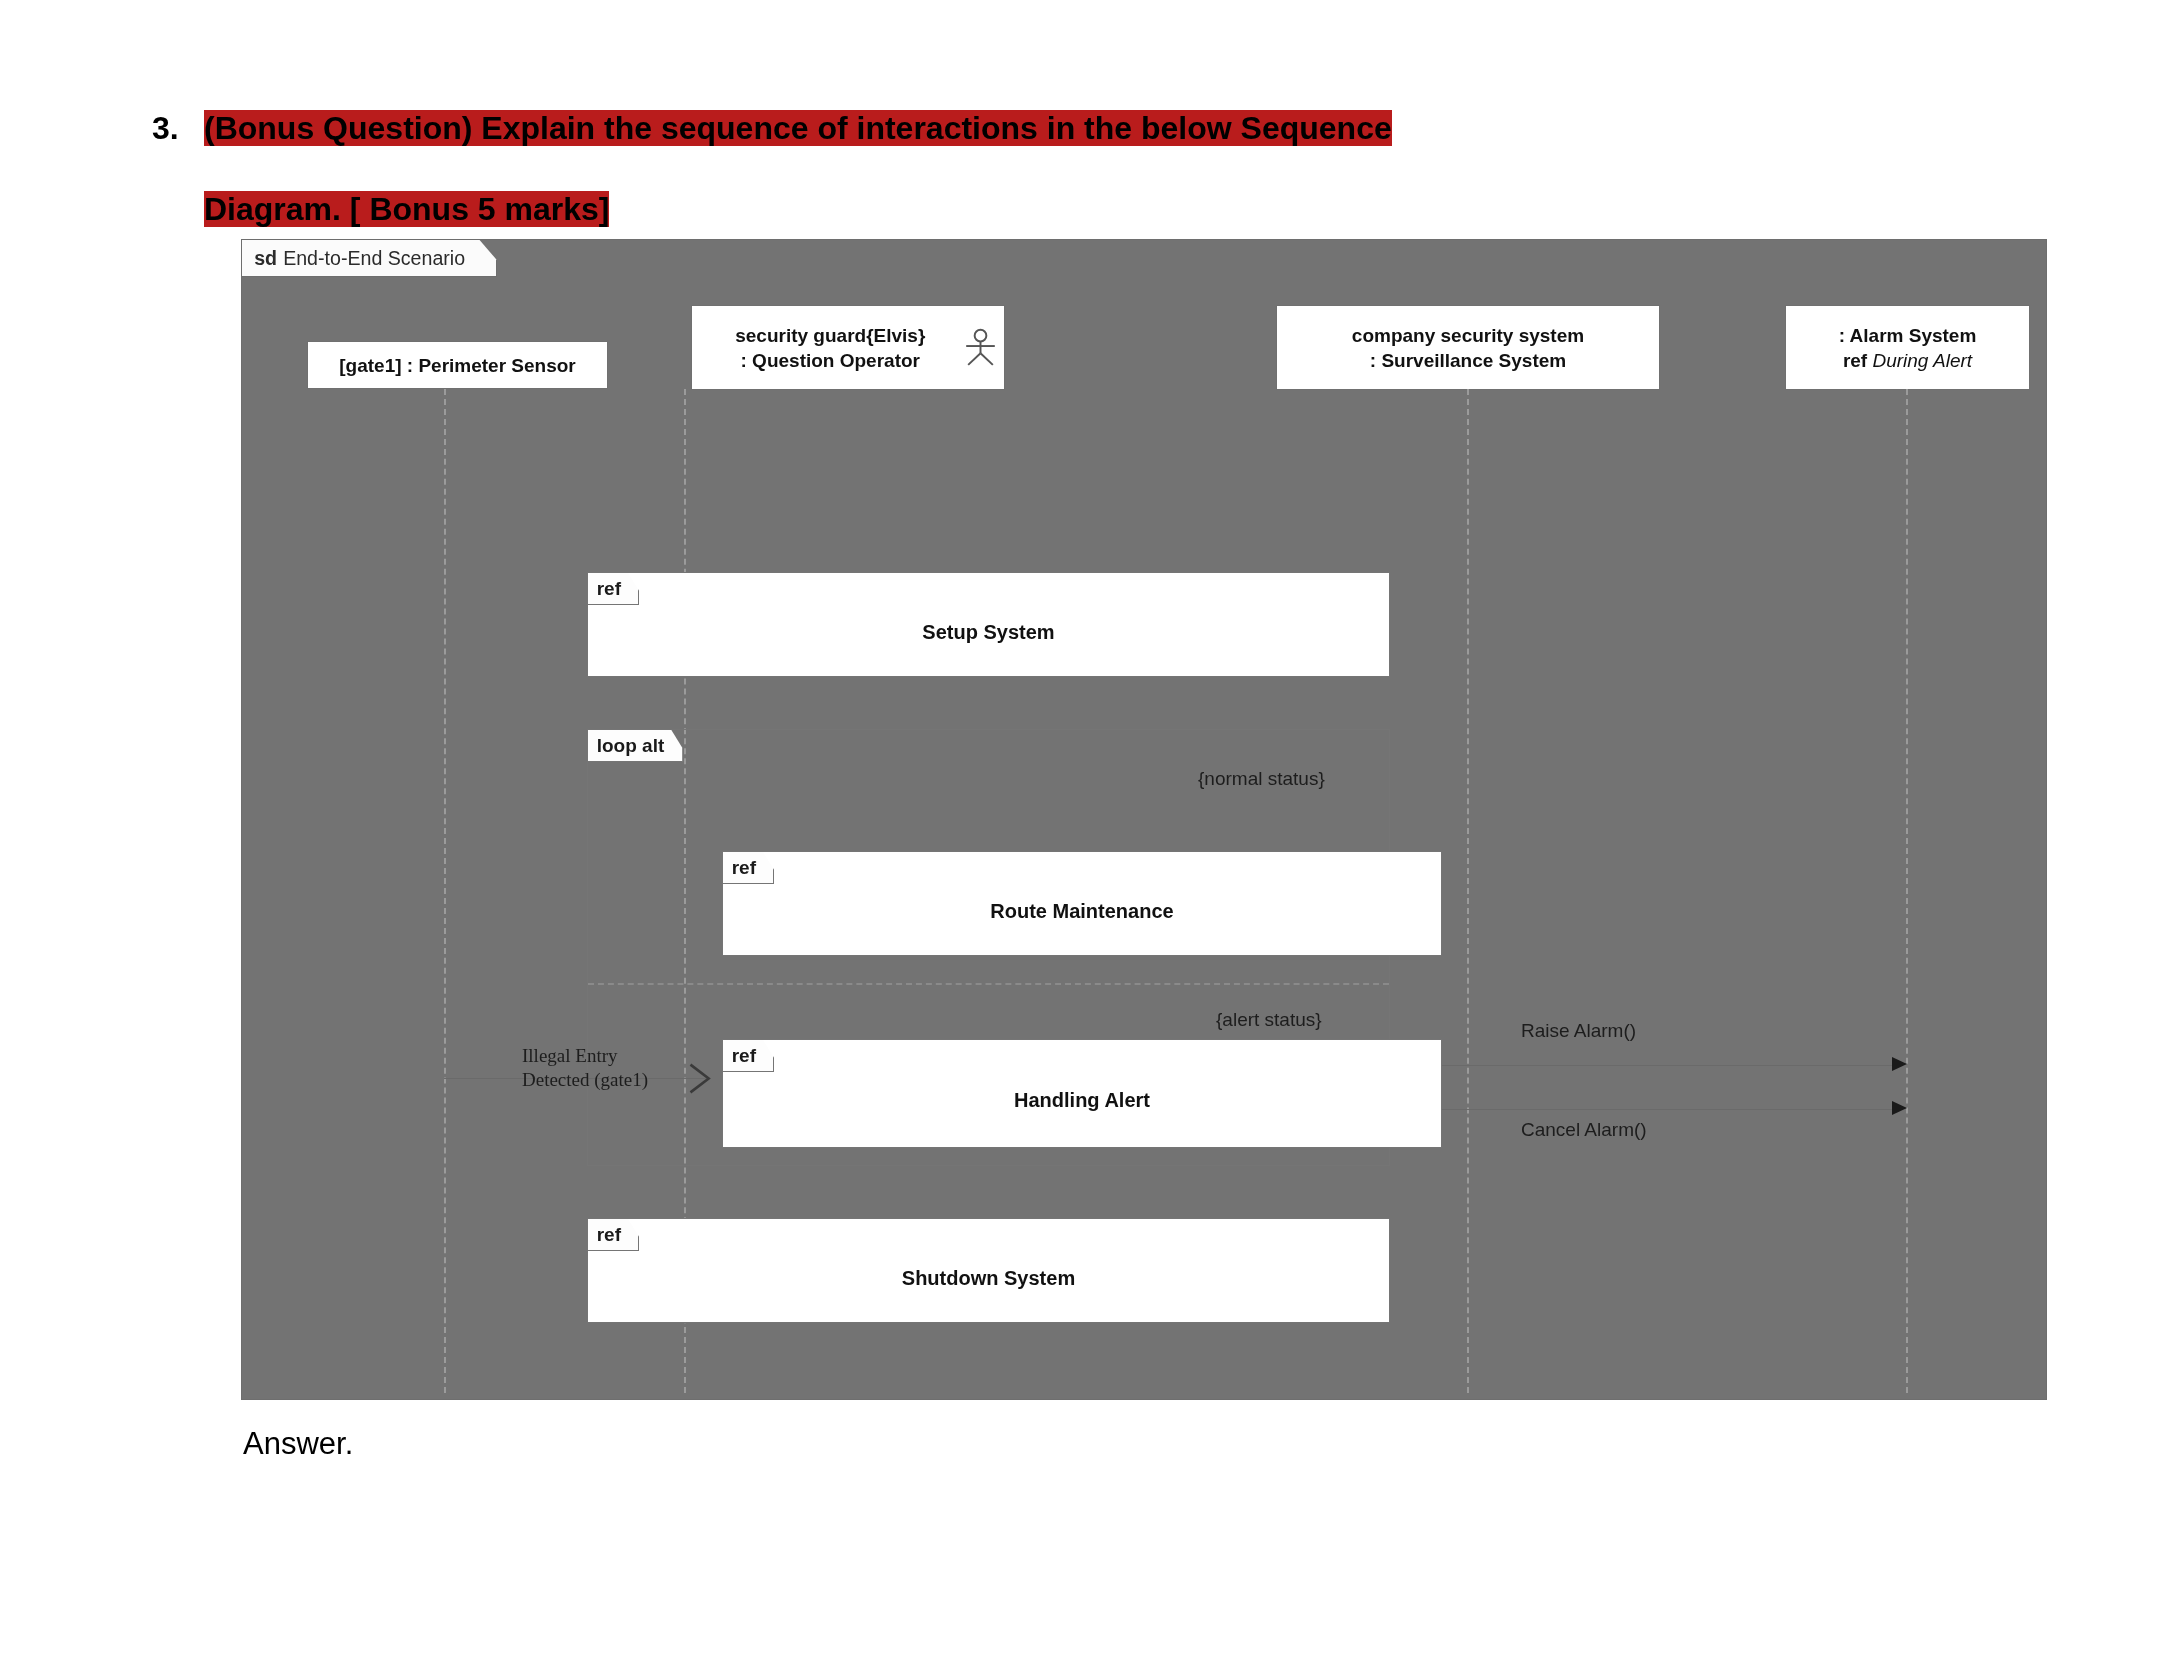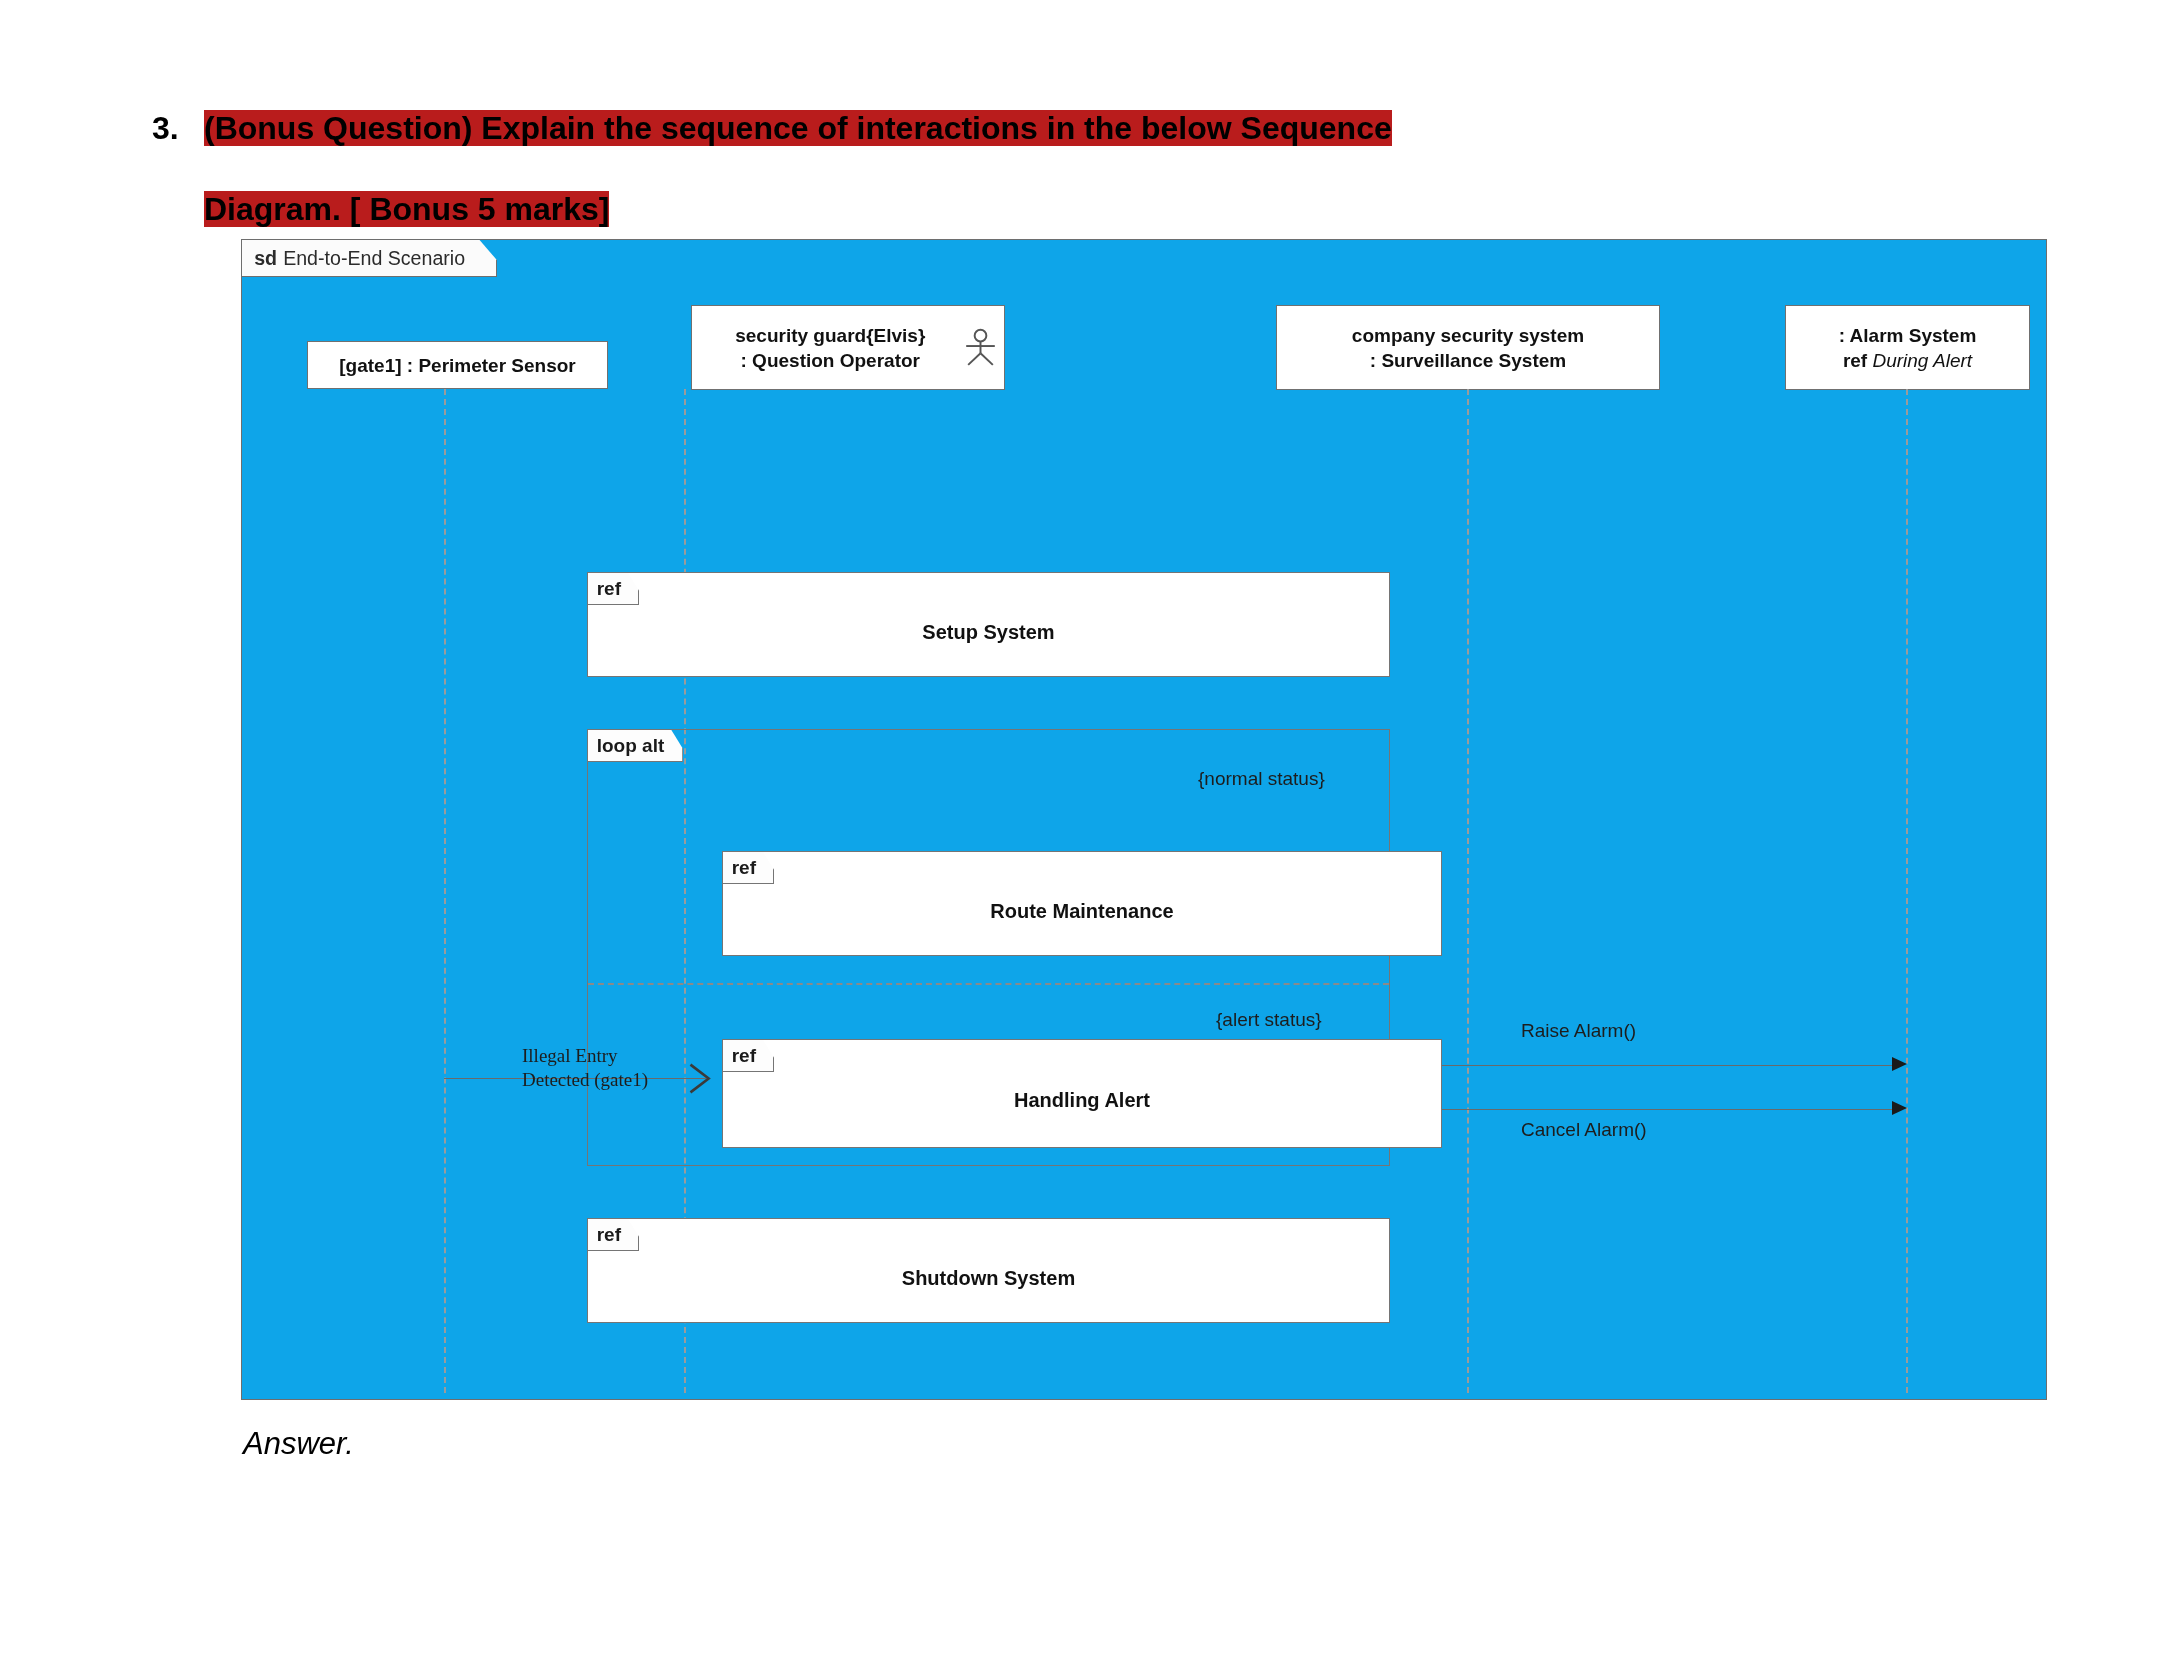--- a/index.html
+++ b/index.html
@@ -50,21 +50,21 @@
   .q-line-2-wrap { margin-top: 32px; }
 
   
   #diagram-frame {
     position: absolute;
     left: 241px;
     top: 239px;
     width: 1806px;
     height: 1161px;
     border: 1.7px solid #6e6e6e;
-    background: #0ea5e9;
+    background: #737373;
     box-sizing: border-box;
   }
 
   
   #sd-tag {
     position: absolute;
     left: 0px;
     top: 0px;
     height: 36px;
     padding: 0 31px 0 12.2px;
@@ -198,21 +198,20 @@
   }
 
   
   #answer-text {
     position: absolute;
     left: 243px;
     top: 1423px;
     font-size: 31px;
     line-height: 42px;
     color: #000000;
-    font-style: italic;
   }
 </style>
 </head>
 <body>
 
 <div id="question-block">
   <div class="q-row">
     <div class="q-number">3.</div>
     <div class="q-text-wrap">
       <div>

